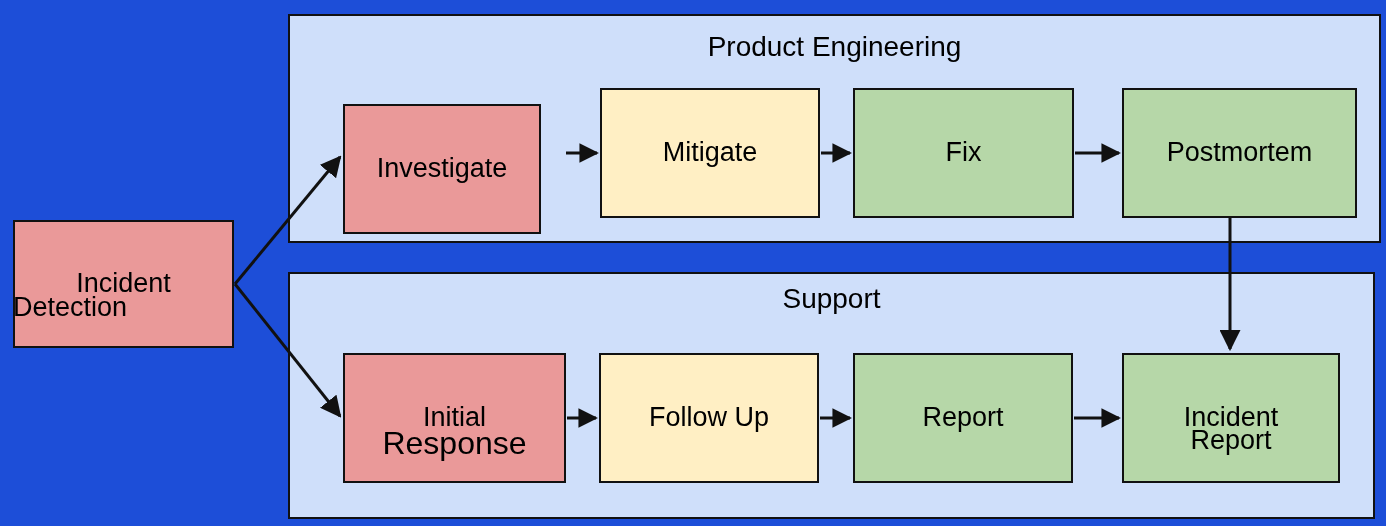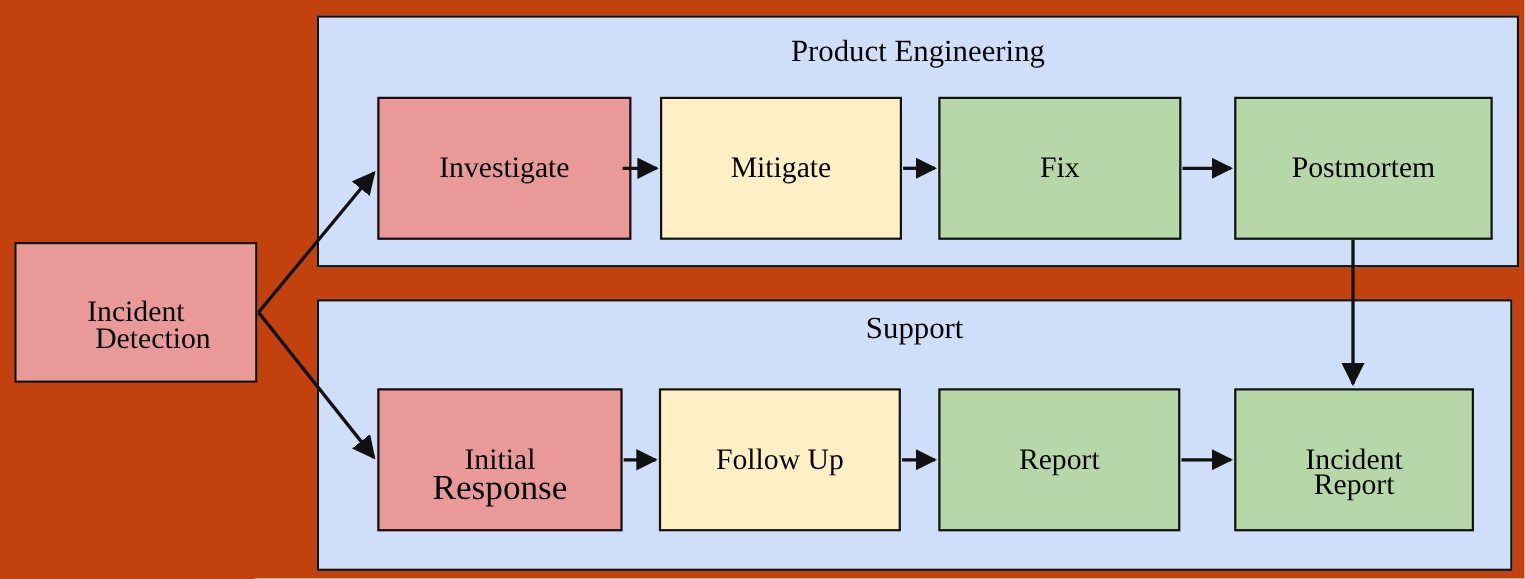--- a/index.html
+++ b/index.html
@@ -4,22 +4,22 @@
 <style>
   html, body {
     margin: 0;
     padding: 0;
     background: #ffffff;
   }
   #canvas {
     position: relative;
     width: 1386px;
     height: 526px;
-    background: #c2410c;
-    font-family: Liberation Serif, serif;
+    background: #1d4ed8;
+    font-family: Liberation Sans, sans-serif;
     overflow: hidden;
   }
   .lane {
     position: absolute;
     box-sizing: border-box;
     background: #cfdffa;
     border: 2px solid #111111;
   }
   .lane-title {
     position: absolute;
@@ -66,23 +66,23 @@
     <div class="lane-title" style="top:16px;">Product Engineering</div>
   </div>
 
   <div class="lane" style="left:288px; top:272px; width:1087px; height:247px;">
     <div class="lane-title" style="top:10px;">Support</div>
   </div>
 
   <div class="node fill-red" style="left:13px; top:220px; width:221px; height:128px;">
     <span>Incident</span>
   </div>
-  <div style="position:absolute; left:13px; top:292px; width:252px; text-align:center; font-size:27px; color:#000;">Detection</div>
+  <div style="position:absolute; left:13px; top:292px; width:252px; text-align:left; font-size:27px; color:#000;">Detection</div>
 
-  <div class="node fill-red" style="left:343px; top:88px; width:231px; height:130px;">
+  <div class="node fill-red" style="left:343px; top:104px; width:198px; height:130px;">
     <span>Investigate</span>
   </div>
 
   <div class="node fill-yellow" style="left:600px; top:88px; width:220px; height:130px;">
     <span>Mitigate</span>
   </div>
 
   <div class="node fill-green" style="left:853px; top:88px; width:221px; height:130px;">
     <span>Fix</span>
   </div>

